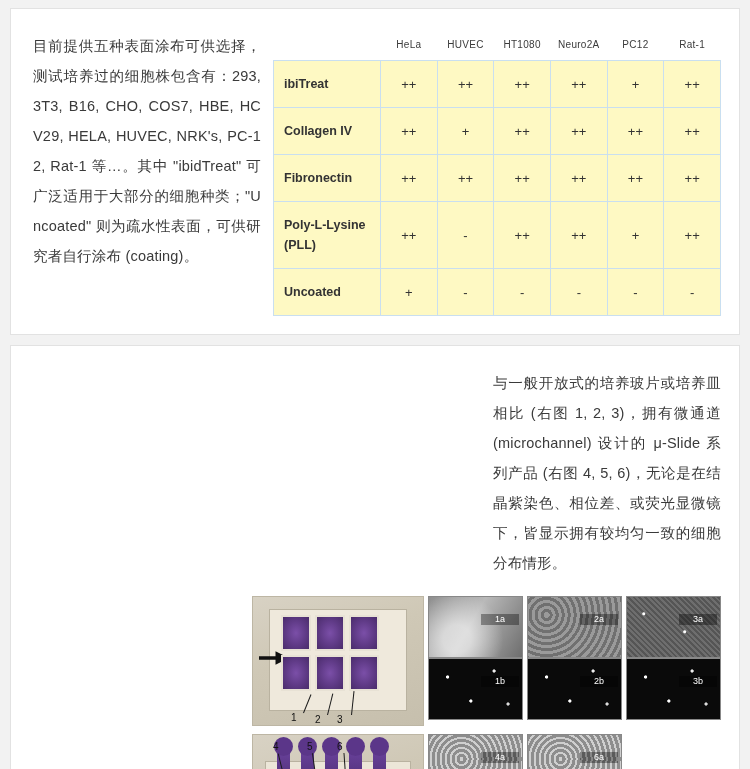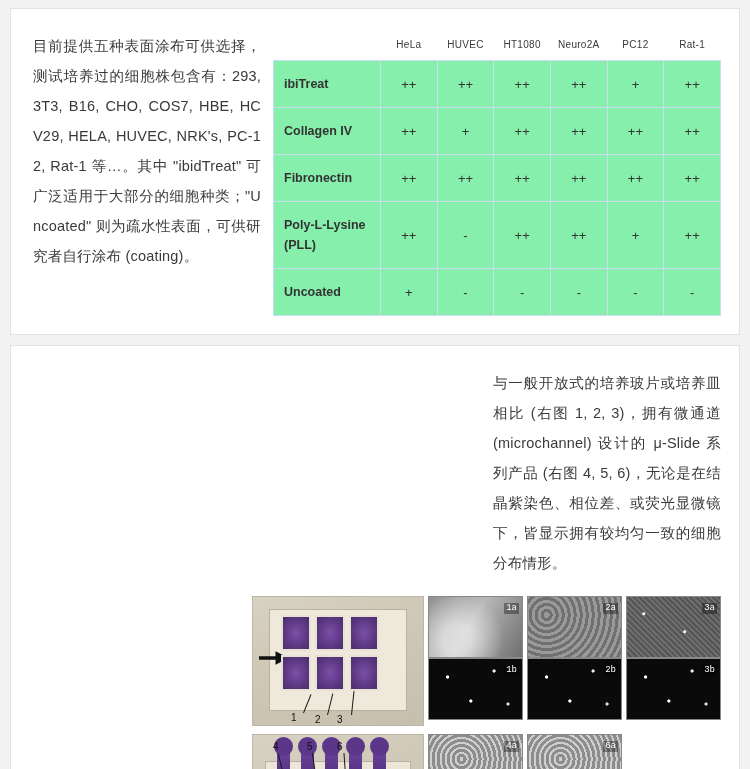--- a/index.html
+++ b/index.html
@@ -74,21 +74,21 @@
     font-size: 10px;
     color: #3b3b3b;
     padding: 4px 2px 10px 2px;
     text-align: center;
     border: none;
     background: transparent;
     letter-spacing: 0.3px;
   }
   table.coat td {
     border: 1px solid #c9dff0;
-    background: #86efac;
+    background: #fef9c3;
     text-align: center;
     padding: 13px 19px;
     font-size: 13px;
     color: #333;
     vertical-align: middle;
   }
   table.coat td.rowhead {
     text-align: left;
     font-weight: bold;
     padding-left: 10px;
@@ -107,27 +107,27 @@
     display: flex;
     flex-direction: row;
     gap: 4px;
   }
   .photo {
     position: relative;
     overflow: hidden;
   }
   .photo .tag {
     position: absolute;
-    top: 6px;
+    top: 17px;
     right: 3px;
     color: #ffffff;
     font-size: 9px;
-    font-family: Liberation Mono, monospace;
+    font-family: Liberation Sans, sans-serif;
     background: rgba(0,0,0,0.35);
-    padding: 0 2px;
+    padding: 0 14px;
     line-height: 11px;
   }
   
   .slide-photo {
     width: 172px;
     height: 130px;
     background: linear-gradient(160deg,#d8d2c4 0%, #cfc8b6 40%, #c6bfad 100%);
     position: relative;
     border: 1px solid #bdb6a4;
     box-sizing: border-box;

